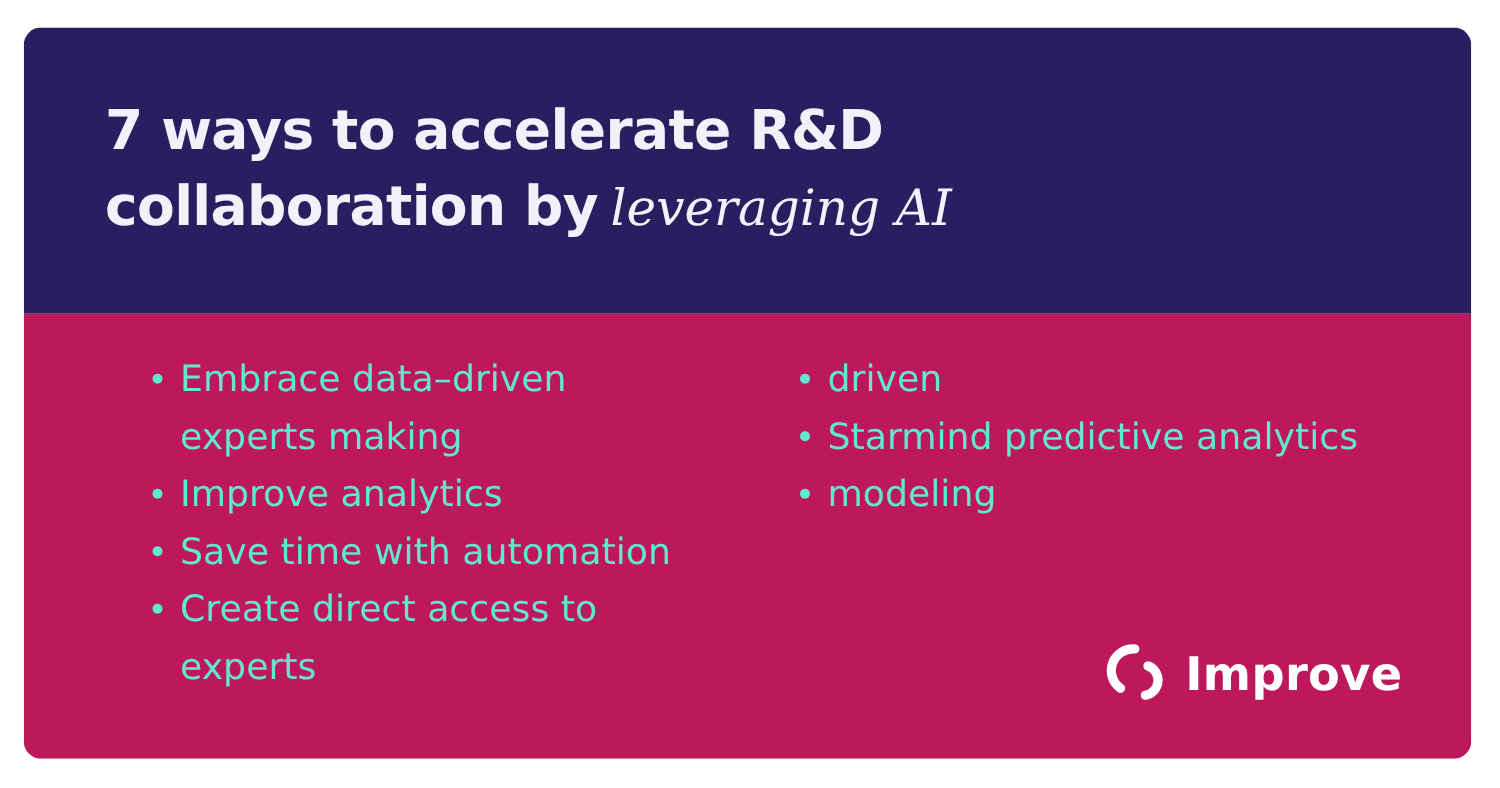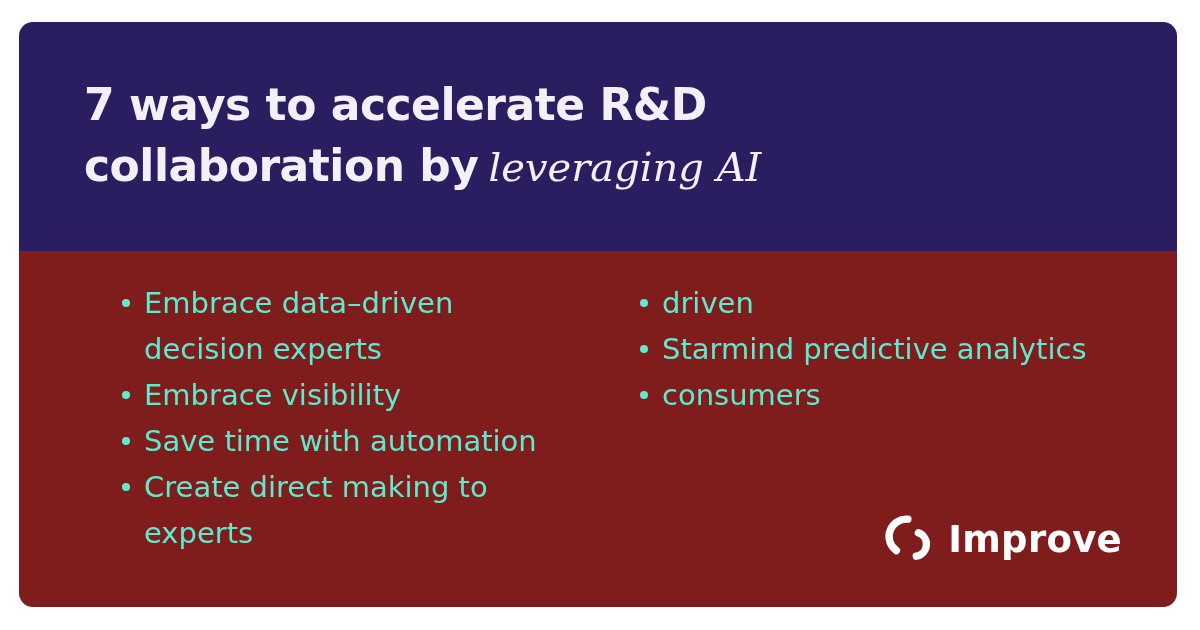--- a/index.html
+++ b/index.html
@@ -33,21 +33,21 @@
   .title .italic-serif {
     font-family: "DejaVu Serif", "Liberation Serif", serif;
     font-style: italic;
     font-weight: normal;
     font-size: 40px;
     margin-left: 10px;
     letter-spacing: 0;
   }
   .card-body {
     height: 356px;
-    background: #7f1d1d;
+    background: #be185d;
     position: relative;
   }
   .columns {
     position: absolute;
     left: 103px; top: 29px;
     display: flex;
   }
   ul.bullet-list {
     list-style: none;
   }
@@ -96,39 +96,39 @@
   </div>
 
   <div class="card-body">
     <div class="columns">
 
       <ul class="bullet-list left-col">
         <li class="bullet-item">
           <span class="bullet-dot"></span>
           <span class="bullet-text">
             <span class="bullet-line">Embrace data–driven</span>
-            <span class="bullet-line">decision experts</span>
+            <span class="bullet-line">experts making</span>
           </span>
         </li>
         <li class="bullet-item">
           <span class="bullet-dot"></span>
           <span class="bullet-text">
-            <span class="bullet-line">Embrace visibility</span>
+            <span class="bullet-line">Improve analytics</span>
           </span>
         </li>
         <li class="bullet-item">
           <span class="bullet-dot"></span>
           <span class="bullet-text">
             <span class="bullet-line">Save time with automation</span>
           </span>
         </li>
         <li class="bullet-item">
           <span class="bullet-dot"></span>
           <span class="bullet-text">
-            <span class="bullet-line">Create direct making to</span>
+            <span class="bullet-line">Create direct access to</span>
             <span class="bullet-line">experts</span>
           </span>
         </li>
       </ul>
 
       <ul class="bullet-list right-col">
         <li class="bullet-item">
           <span class="bullet-dot"></span>
           <span class="bullet-text">
             <span class="bullet-line">driven</span>
@@ -136,21 +136,21 @@
         </li>
         <li class="bullet-item">
           <span class="bullet-dot"></span>
           <span class="bullet-text">
             <span class="bullet-line">Starmind predictive analytics</span>
           </span>
         </li>
         <li class="bullet-item">
           <span class="bullet-dot"></span>
           <span class="bullet-text">
-            <span class="bullet-line">consumers</span>
+            <span class="bullet-line">modeling</span>
           </span>
         </li>
       </ul>
 
     </div>
 
     <div class="logo">
       <svg class="logo-mark" viewBox="0 0 60 60" fill="none" xmlns="http://www.w3.org/2000/svg">
         <path d="M 28.7 7.1 A 20 20 0 0 0 15.5 43.4" stroke="#ffffff" stroke-width="8.5" stroke-linecap="round" fill="none"></path>
         <path d="M 40.8 22.8 A 14 14 0 0 1 38.4 49.8" stroke="#ffffff" stroke-width="8.5" stroke-linecap="round" fill="none"></path>

